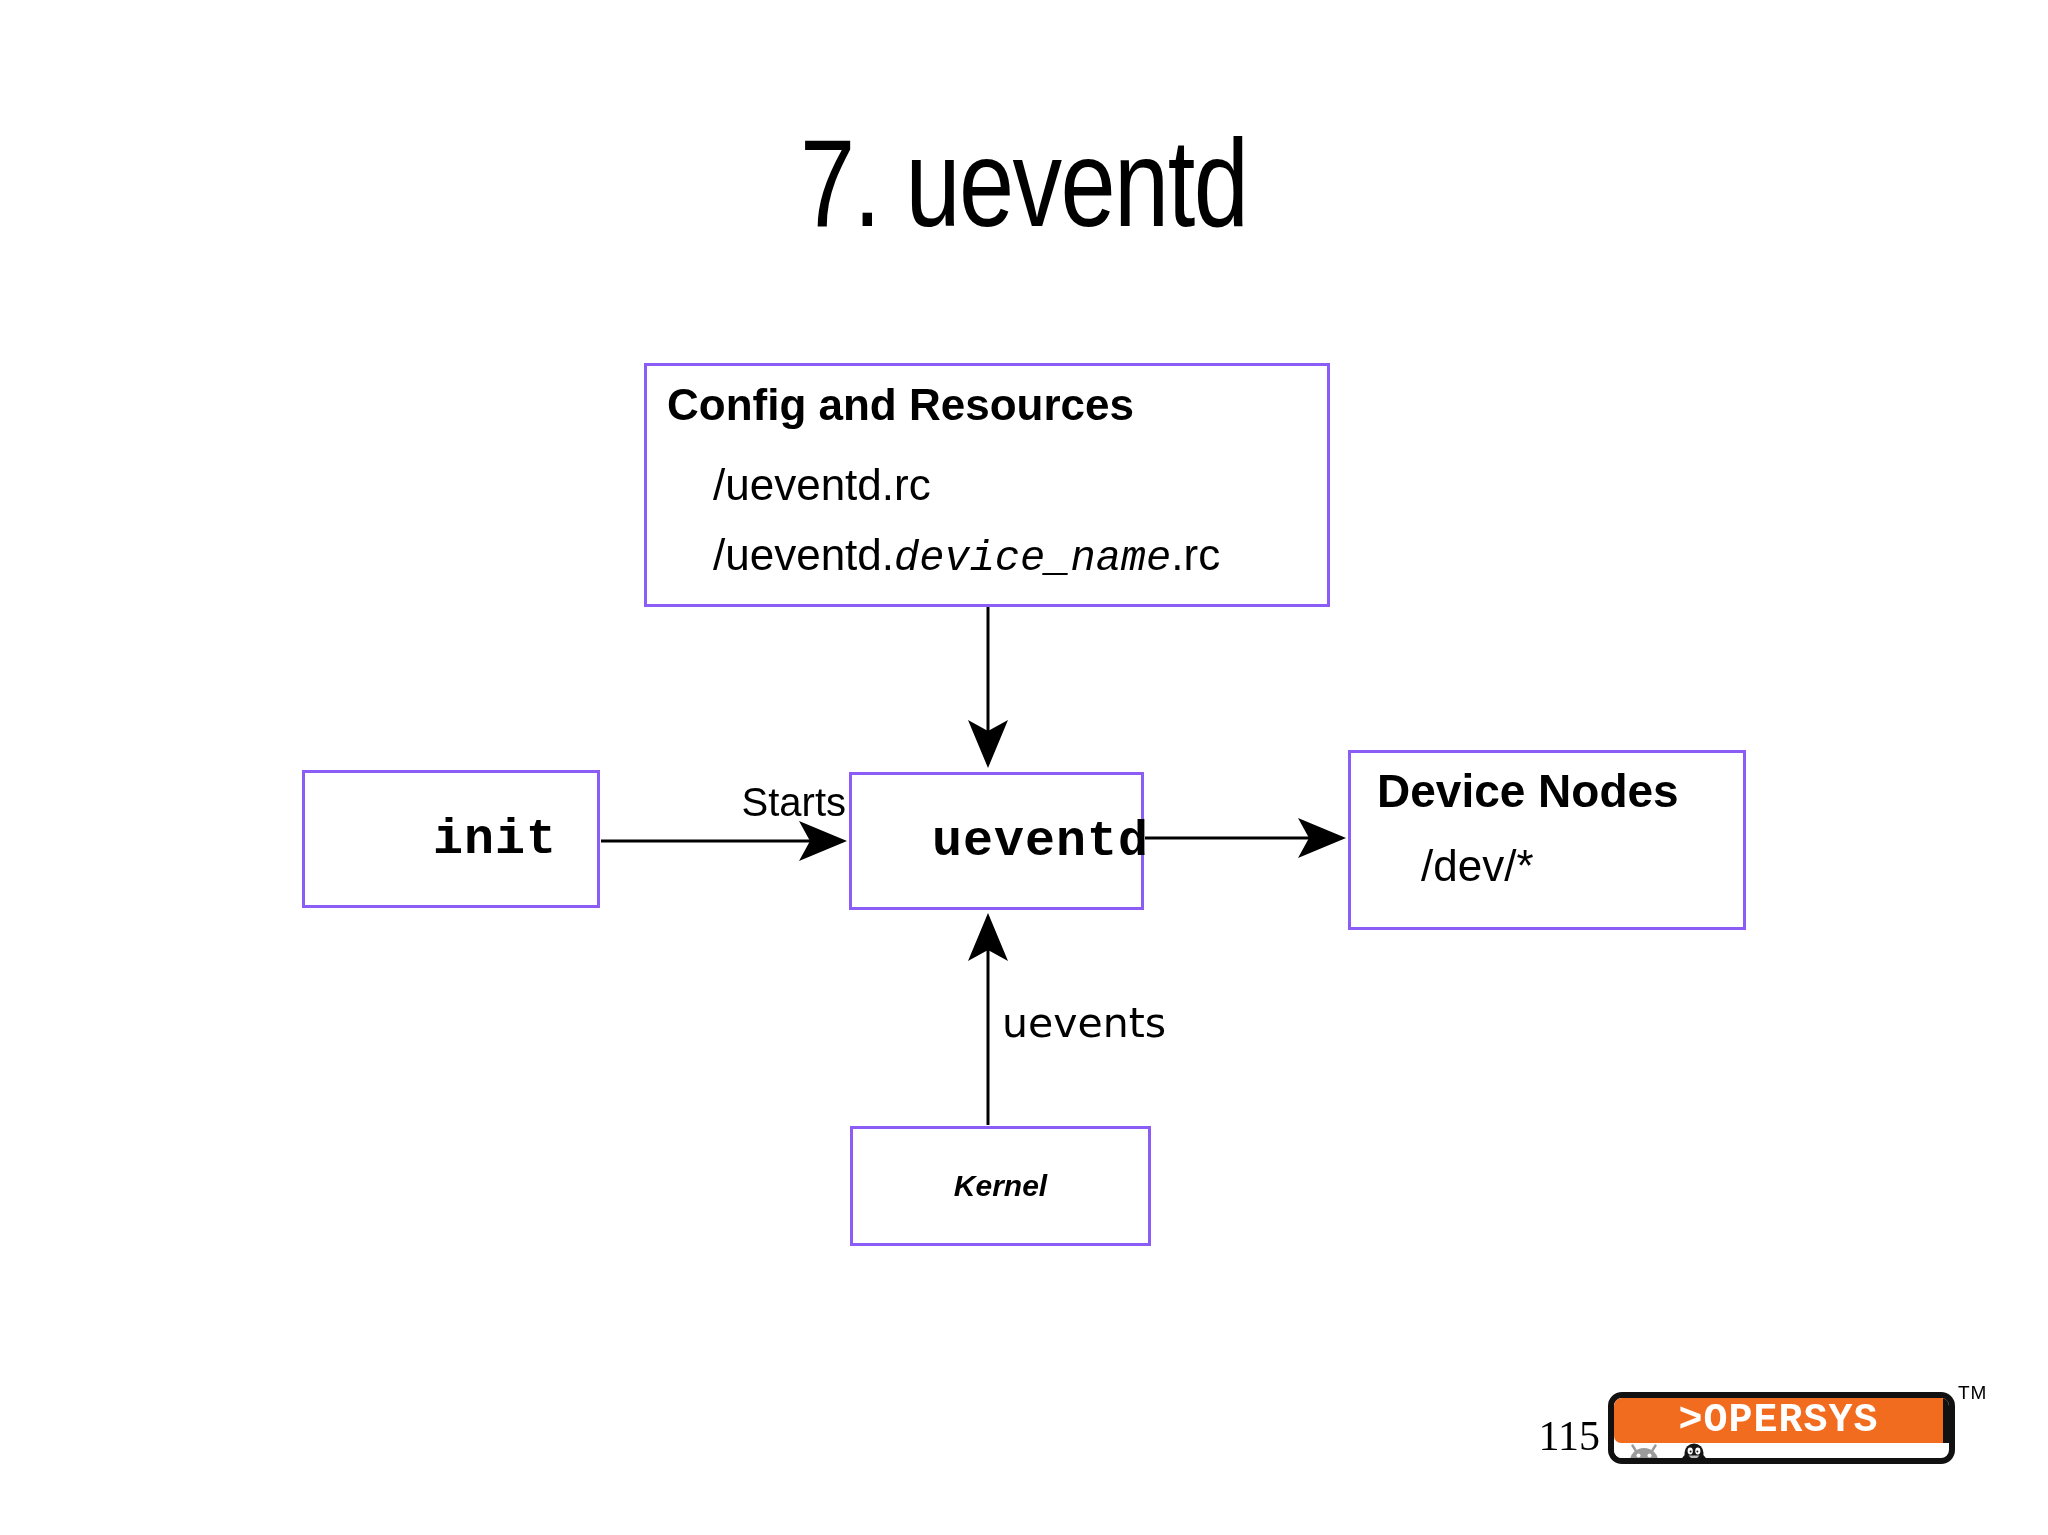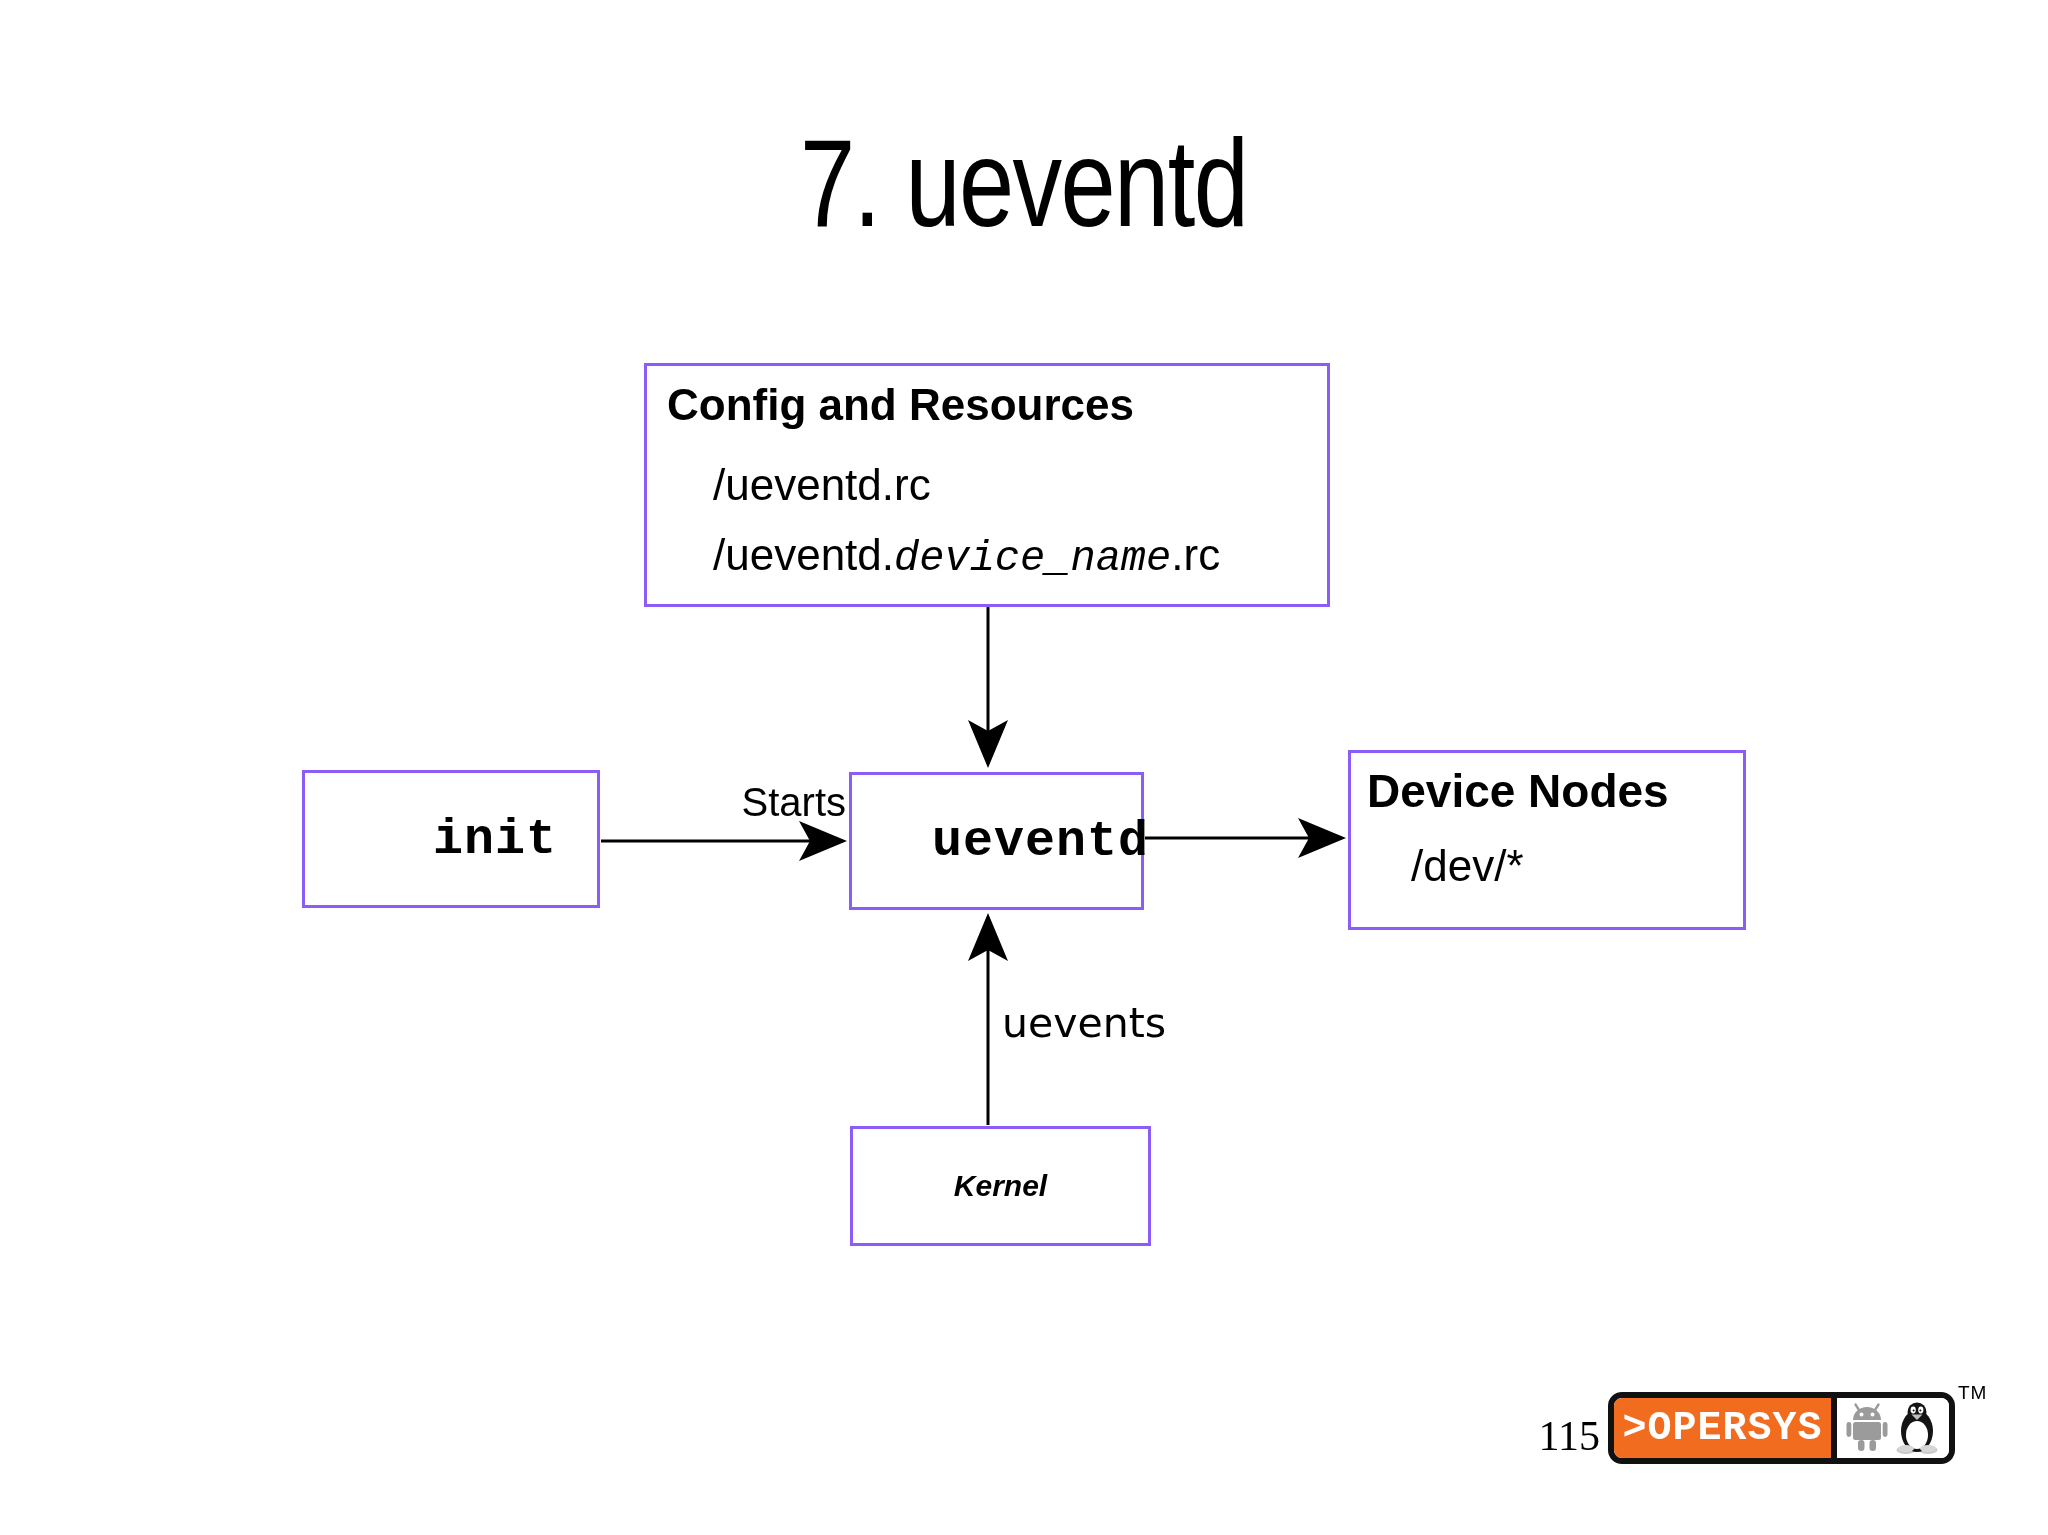--- a/index.html
+++ b/index.html
@@ -65,21 +65,21 @@
   .mono-italic{
     font-family:"Liberation Mono","DejaVu Sans Mono",monospace;
     font-style:italic;
     font-size:42px;
   }
   
   .box-init{left:302px;top:770px;width:298px;height:138px;}
   
   .box-ueventd{left:849px;top:772px;width:295px;height:138px;}
   
-  .box-devnodes{left:1348px;top:750px;width:398px;height:180px;}
+  .box-devnodes{left:1348px;top:750px;width:398px;height:180px;padding-left:10px;}
   .box-devnodes .heading{
     margin:12px 0 0 16px;
     font-size:46px;font-weight:700;line-height:1.15;
   }
   .box-devnodes .file-line1{
     margin:24px 0 0 60px;
     font-size:44px;line-height:1.1;
   }
   
   .box-kernel{left:850px;top:1126px;width:301px;height:120px;}
@@ -105,20 +105,21 @@
     font-size:42px;
   }
   .logo{
     position:absolute;left:1608px;top:1392px;width:347px;height:72px;
     box-sizing:border-box;
     border:6px solid #111;
     border-radius:14px;
     background:#ffffff;
     display:flex;
     overflow:hidden;
+    flex-direction:column;
   }
   .logo-orange{
     flex:1 1 auto;
     background:#F26C1F;
     border-right:6px solid #111;
     border-radius:7px 0 0 7px;
     display:flex;align-items:center;justify-content:center;
   }
   .logo-brand{
     font-family:"Liberation Mono","DejaVu Sans Mono",monospace;

